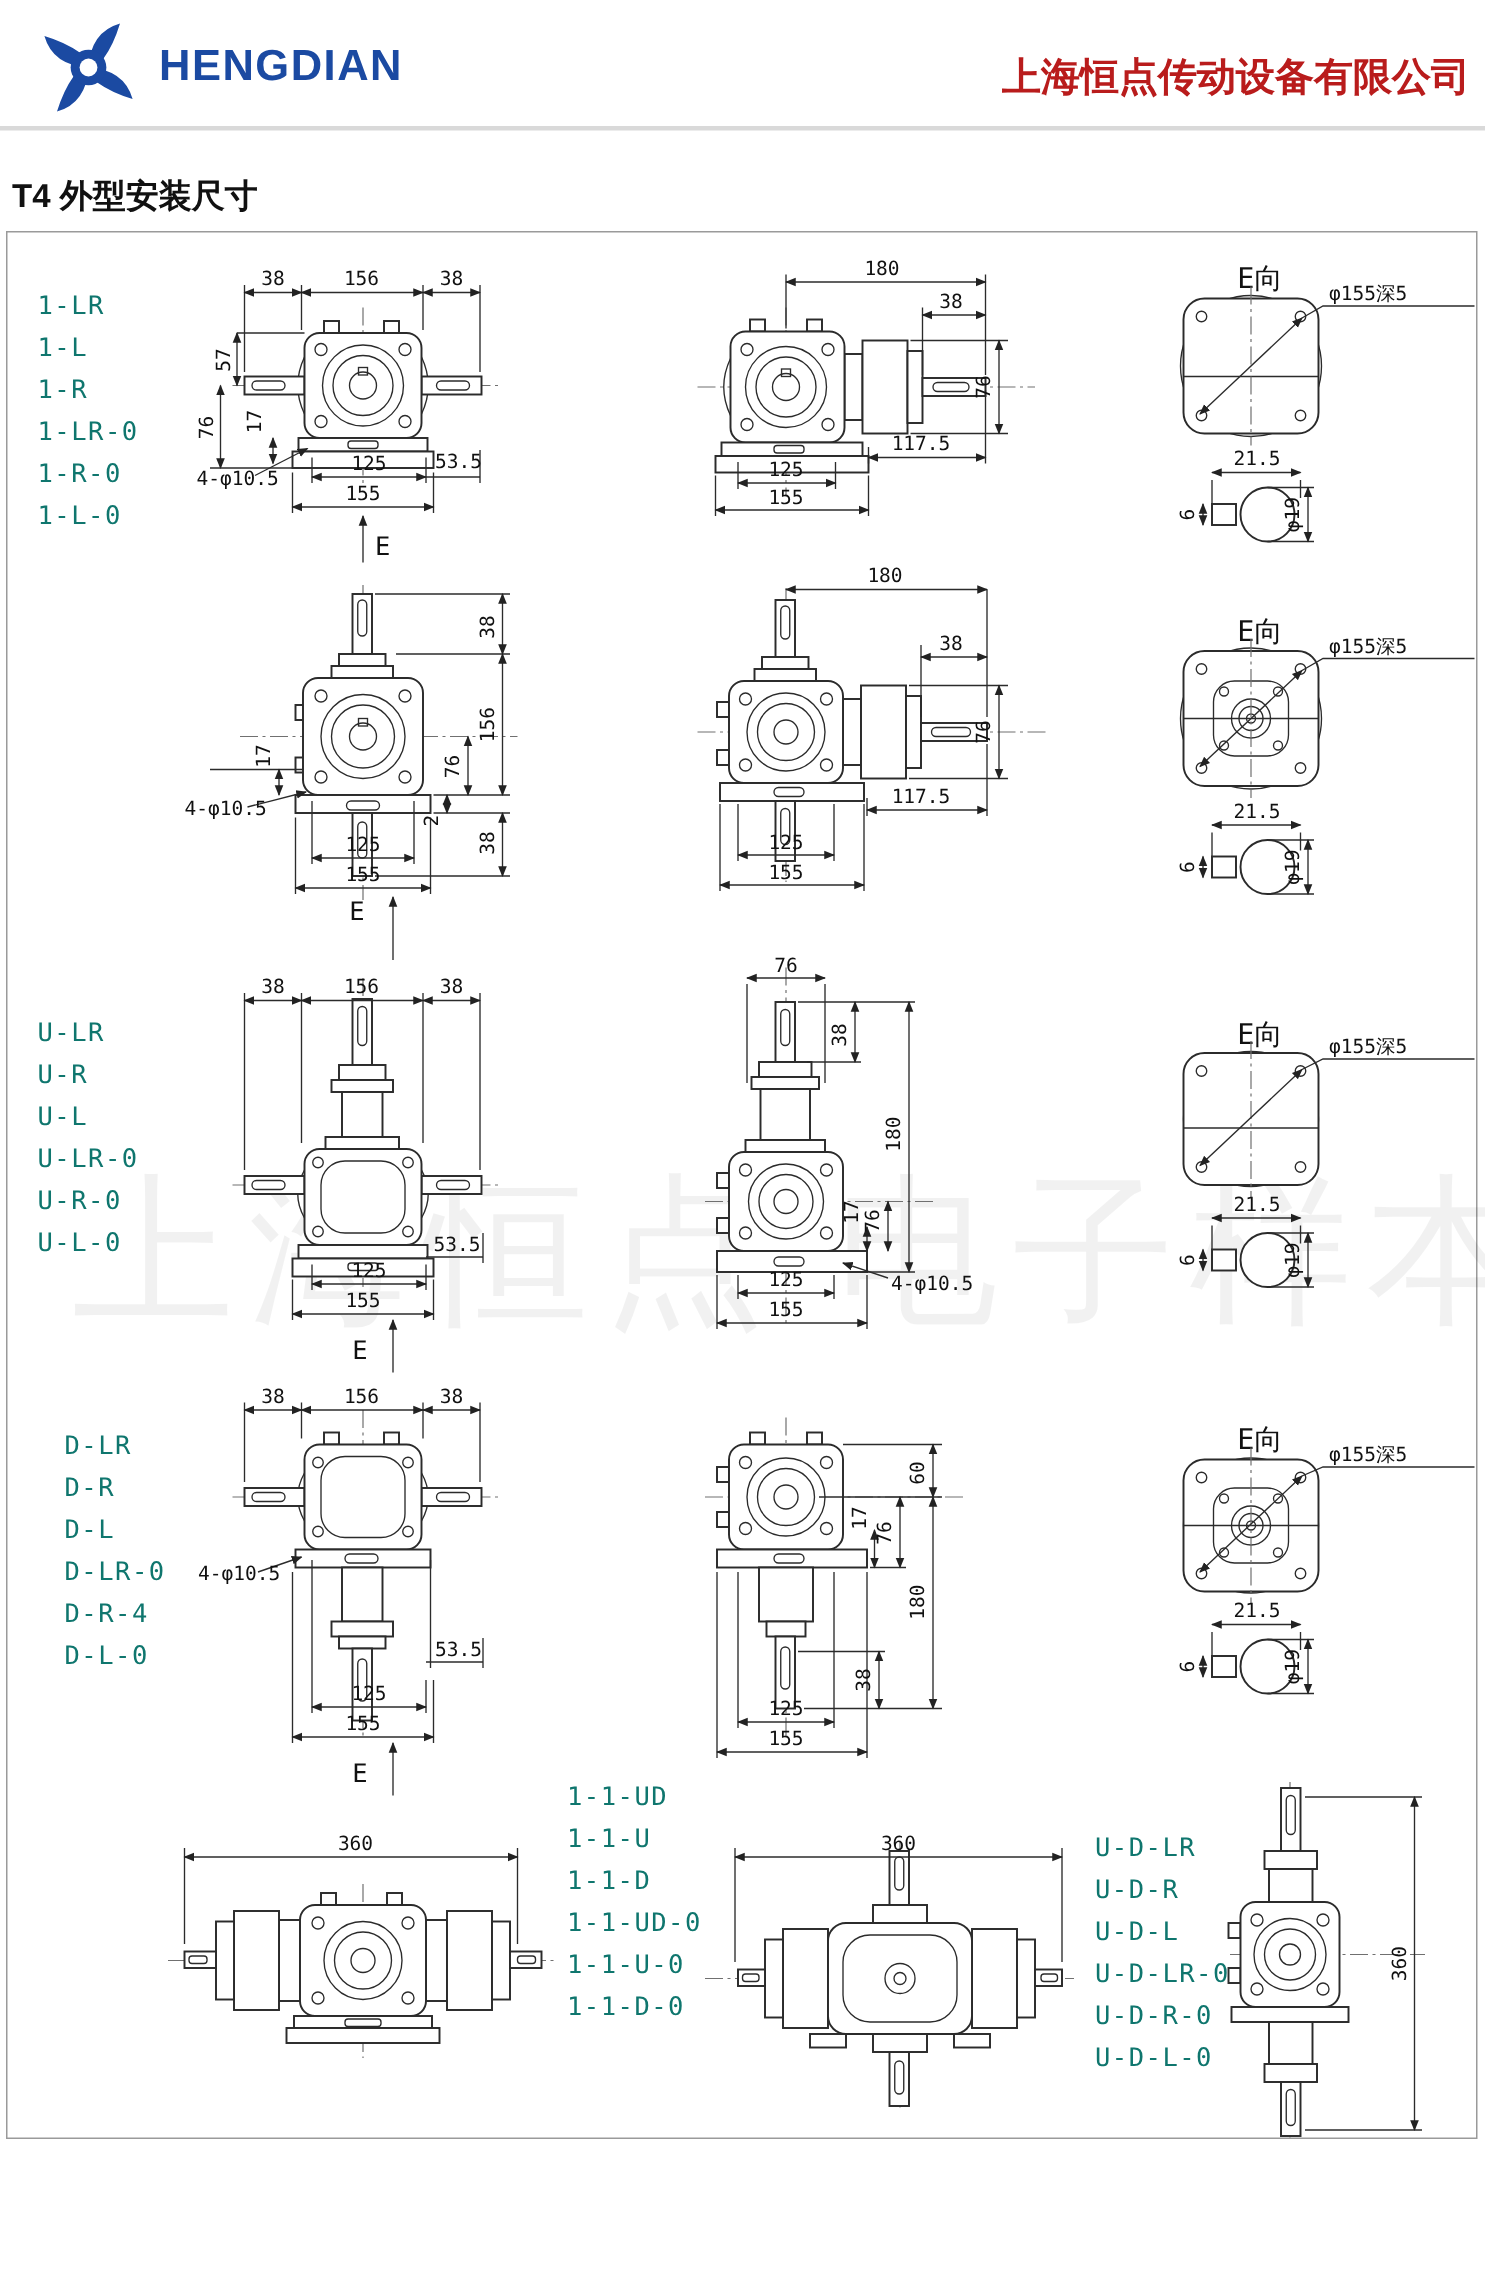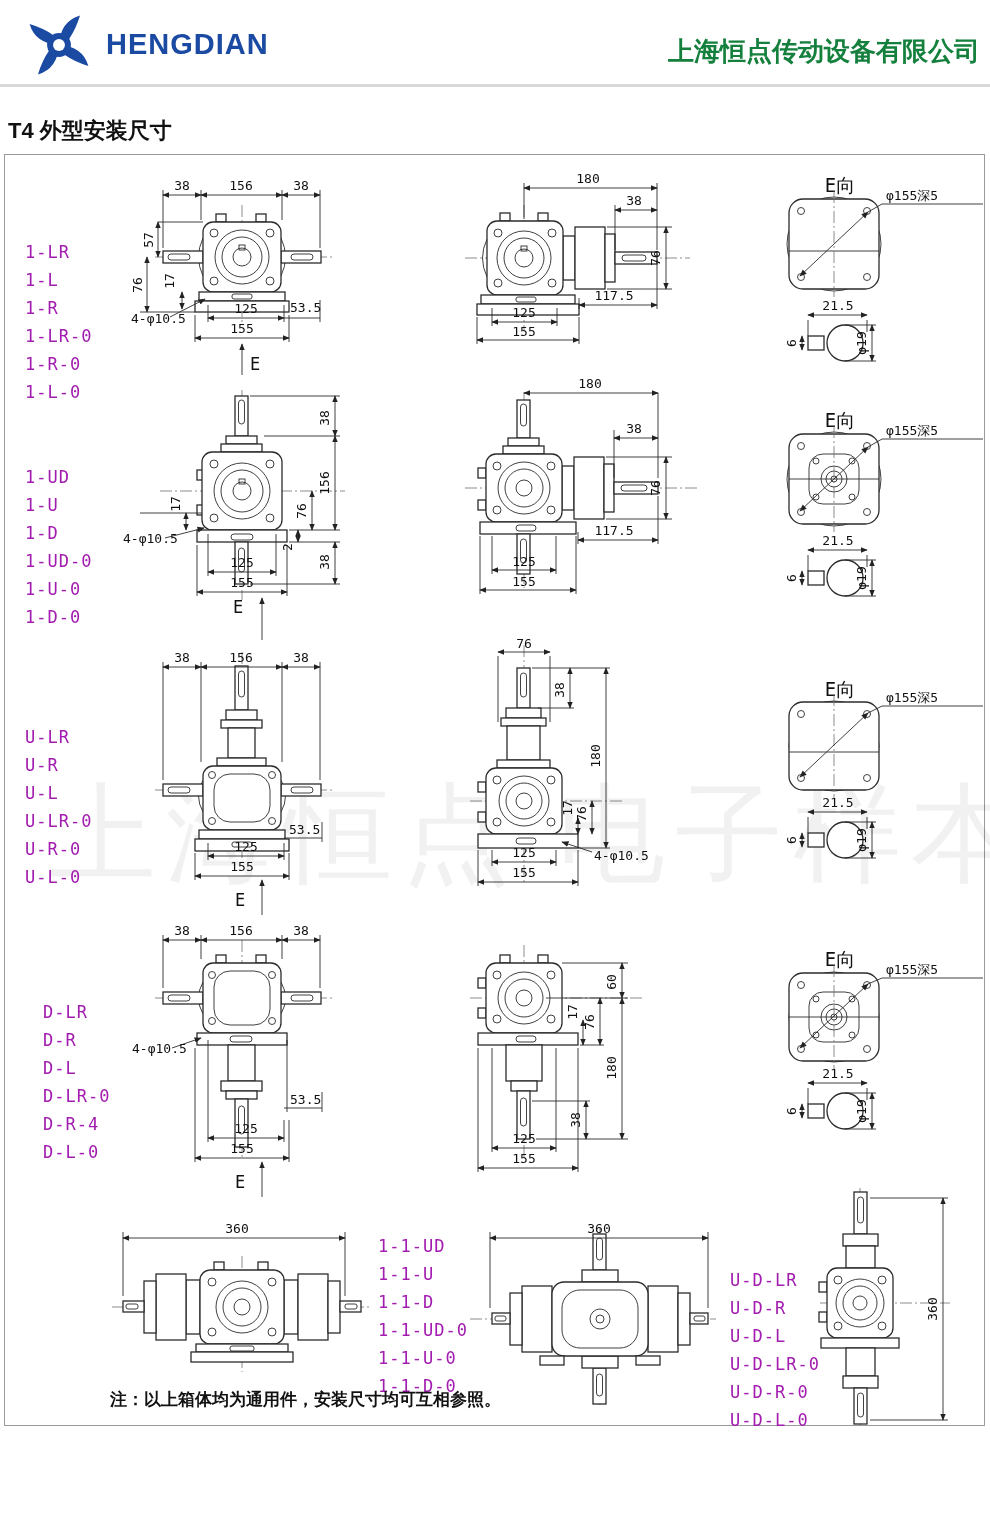--- a/index.html
+++ b/index.html
@@ -2,33 +2,33 @@
 <html><head>
 <meta charset="utf-8">
 <style>
   html,body{margin:0;padding:0;background:#fff;}
   #page{position:relative;width:990px;height:1462px;background:#fff;overflow:hidden;
         font-family:"Liberation Sans",sans-serif;color:#111;border-radius:20px;}
   
   .brand{position:absolute;left:106px;top:28px;font-size:29px;font-weight:bold;
          color:#1b4aa2;letter-spacing:1px;}
   .company{position:absolute;right:10px;top:34px;font-size:26px;font-weight:bold;
-           color:#15803d;font-family:"Liberation Serif",serif;}
+           color:#b91c1c;font-family:"Liberation Serif",serif;}
   .divider{position:absolute;left:0;top:84px;width:990px;height:3px;background:#d9d9d9;}
   .pagetitle{position:absolute;left:8px;top:116px;font-size:22px;font-weight:600;color:#111;}
   .contentbox{position:absolute;left:4px;top:154px;width:979px;height:1270px;
               border:1px solid #9a9a9a;background:#fff;}
   .pagenum{position:absolute;left:950px;top:1462px;font-size:27px;color:#222;}
   .watermark{position:absolute;left:48px;top:762px;font-size:108px;letter-spacing:10px;
              color:#000;opacity:0.05;white-space:nowrap;font-family:"Liberation Serif",serif;
              pointer-events:none;}
   .note{position:absolute;left:110px;top:1388px;font-size:17px;font-weight:bold;color:#111;}
   
   .models{position:absolute;font-family:"DejaVu Sans Mono",monospace;font-size:17px;
-          color:#a21caf;line-height:28px;letter-spacing:1px;margin-top:48px;}
+          color:#0f766e;line-height:28px;letter-spacing:1px;}
   .models span{display:block;}
   
   svg{position:absolute;overflow:visible;}
   svg .b{fill:#fff;stroke:#2b2b2b;stroke-width:1.3;}
   svg .t{fill:none;stroke:#2b2b2b;stroke-width:0.9;}
   svg .d{stroke:#2b2b2b;stroke-width:0.9;fill:none;}
   svg .cl{fill:none;stroke:#707070;stroke-width:0.8;stroke-dasharray:12 3 2 3;}
   svg text{font-family:"DejaVu Sans Mono",monospace;font-size:13px;fill:#111;
            text-anchor:middle;}
   svg text.as{text-anchor:start;}
@@ -211,28 +211,20 @@
       <line class="d" x1="802" y1="336" x2="802" y2="350" marker-start="url(#ar)" marker-end="url(#ar)"></line>
       <line class="t" x1="845" y1="325" x2="876" y2="325"></line>
       <line class="t" x1="845" y1="361" x2="876" y2="361"></line>
       <line class="d" x1="872" y1="325" x2="872" y2="361" marker-start="url(#ar)" marker-end="url(#ar)"></line>
     </g>
     <text x="838" y="310">21.5</text>
     <text x="796" y="343" transform="rotate(-90 796 343)">6</text>
     <text x="866" y="343" transform="rotate(-90 866 343)">φ19</text>
   </svg>
 
-  <div class="models" style="left:25px;top:415px">
-    <span>1-UD</span>
-    <span>1-U</span>
-    <span>1-D</span>
-    <span>1-UD-0</span>
-    <span>1-U-0</span>
-    <span>1-D-0</span>
-  </div>
 
   <svg style="left:120px;top:390px" width="230" height="258" viewBox="120 390 230 258">
     <line class="cl" x1="242" y1="390" x2="242" y2="600"></line>
     <line class="cl" x1="160" y1="491" x2="345" y2="491"></line>
     <g>
       <rect class="b" x="235" y="396" width="13" height="40"></rect>
       <rect class="t" x="238.5" y="400" width="6" height="24" rx="3"></rect>
       <rect class="b" x="226" y="436" width="31" height="8"></rect>
       <rect class="b" x="221" y="444" width="41" height="8"></rect>
       <rect class="b" x="197" y="470" width="8" height="10"></rect>
@@ -784,16 +776,15 @@
       <rect class="t" x="857.5" y="1393" width="6" height="24" rx="3"></rect>
     </g>
     <g>
       <line class="t" x1="870" y1="1198" x2="948" y2="1198"></line>
       <line class="t" x1="870" y1="1420" x2="948" y2="1420"></line>
       <line class="d" x1="943" y1="1198" x2="943" y2="1420" marker-start="url(#ar)" marker-end="url(#ar)"></line>
     </g>
     <text x="937" y="1309" transform="rotate(-90 937 1309)">360</text>
   </svg>
 
-  <div class="note">注：以上箱体均为通用件，安装尺寸均可互相参照。</div>
   <div class="pagenum">10</div>
 
 </div>
 
 </body></html>

